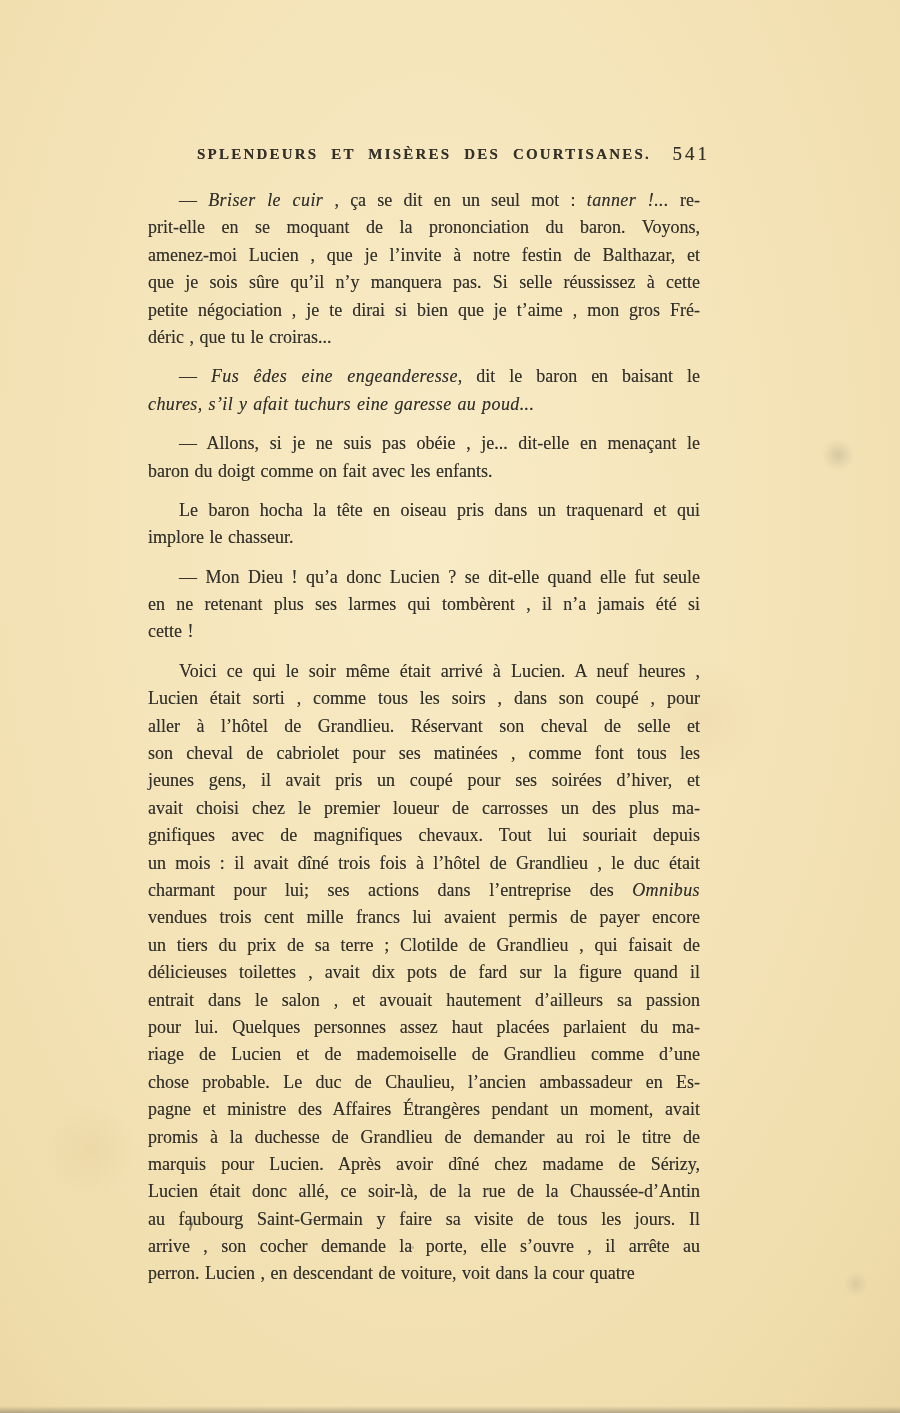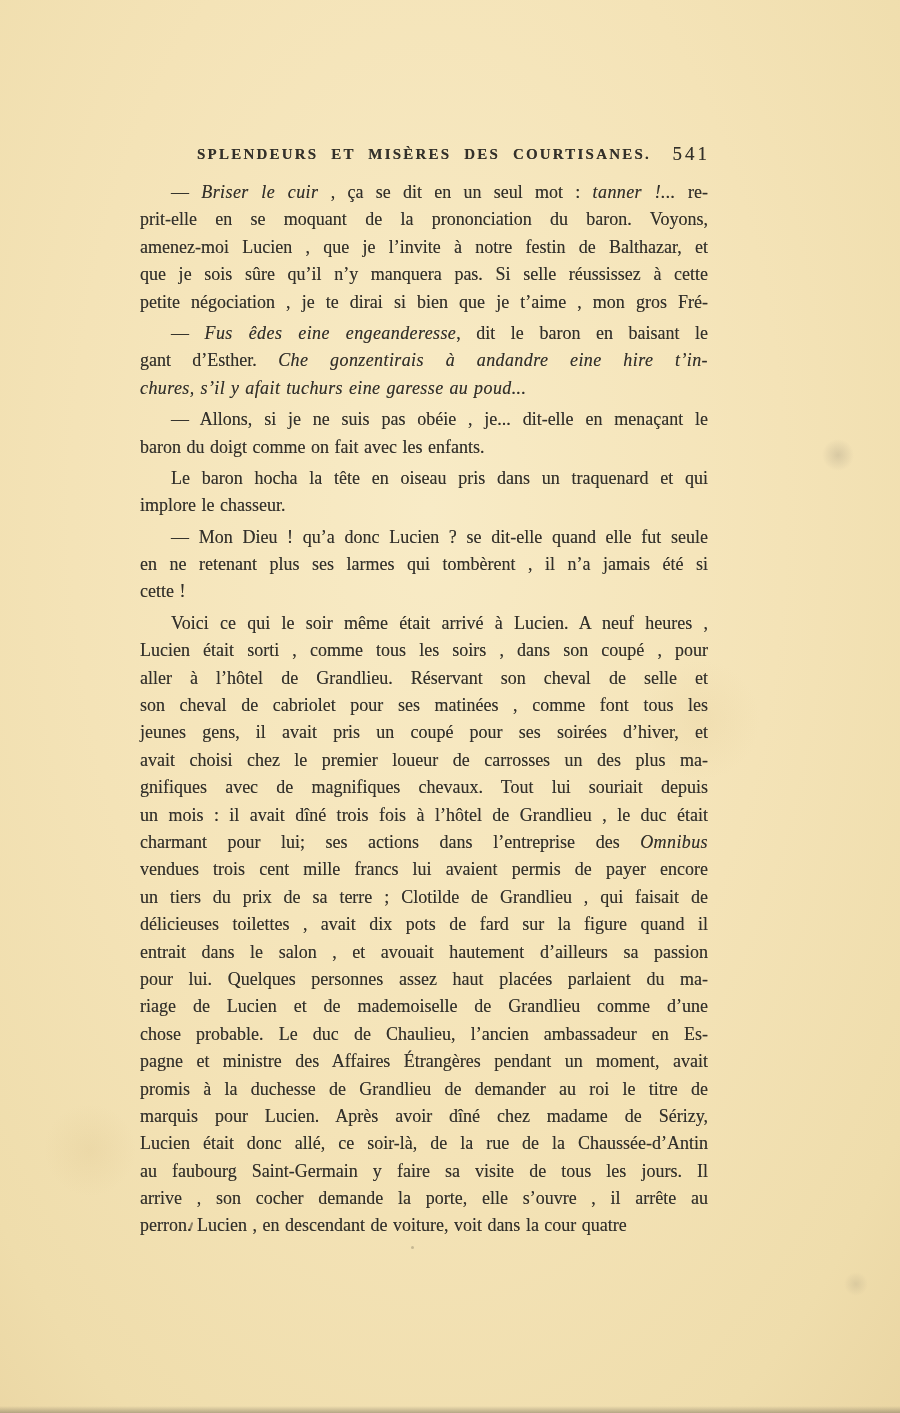--- a/index.html
+++ b/index.html
@@ -61,21 +61,21 @@
   .page-text {
     position: absolute;
     top: 175px;
     left: 136px;
     width: 576px;
     color: #32302b;
     font-size: 18px;
     line-height: 27.4px;
     text-shadow: 0 0 0.5px rgba(50,45,35,0.5);
   }
-  .para { margin: 4px; }
+  .para { margin: 12px; }
   .line {
     text-align: justify;
     text-align-last: justify;
     word-spacing: 1px;
     white-space: normal;
     height: 27.4px;
   }
   .line.last { text-align-last: left; }
   .line.first { text-indent: 31px; }
   .it { font-style: italic; letter-spacing: 0.4px; }
@@ -106,24 +106,24 @@
     <div class="page-number">541</div>
   </div>
 
   <div class="page-text">
       <div class="para">
         <div class="line first"><span>— </span><span class="it">Briser le cuir</span><span> , ça se dit en un seul mot : </span><span class="it">tanner !...</span><span> re-</span></div>
         <div class="line"><span>prit-elle en se moquant de la prononciation du baron. Voyons,</span></div>
         <div class="line"><span>amenez-moi Lucien , que je l’invite à notre festin de Balthazar, et</span></div>
         <div class="line"><span>que je sois sûre qu’il n’y manquera pas. Si selle réussissez à cette</span></div>
         <div class="line"><span>petite négociation , je te dirai si bien que je t’aime , mon gros Fré-</span></div>
+        <div class="line last"><span>déric , que tu le croiras...</span></div>
       </div>
       <div class="para">
         <div class="line first"><span>— </span><span class="it">Fus êdes eine engeanderesse</span><span>, dit le baron en baisant le</span></div>
-        <div class="line"><span>gant d’Esther. </span><span class="it">Che gonzentirais à andandre eine hire t’in-</span></div>
         <div class="line last"><span class="it">chures, s’il y afait tuchurs eine garesse au poud...</span></div>
       </div>
       <div class="para">
         <div class="line first"><span>— Allons, si je ne suis pas obéie , je... dit-elle en menaçant le</span></div>
         <div class="line last"><span>baron du doigt comme on fait avec les enfants.</span></div>
       </div>
       <div class="para">
         <div class="line first"><span>Le baron hocha la tête en oiseau pris dans un traquenard et qui</span></div>
         <div class="line last"><span>implore le chasseur.</span></div>
       </div>

